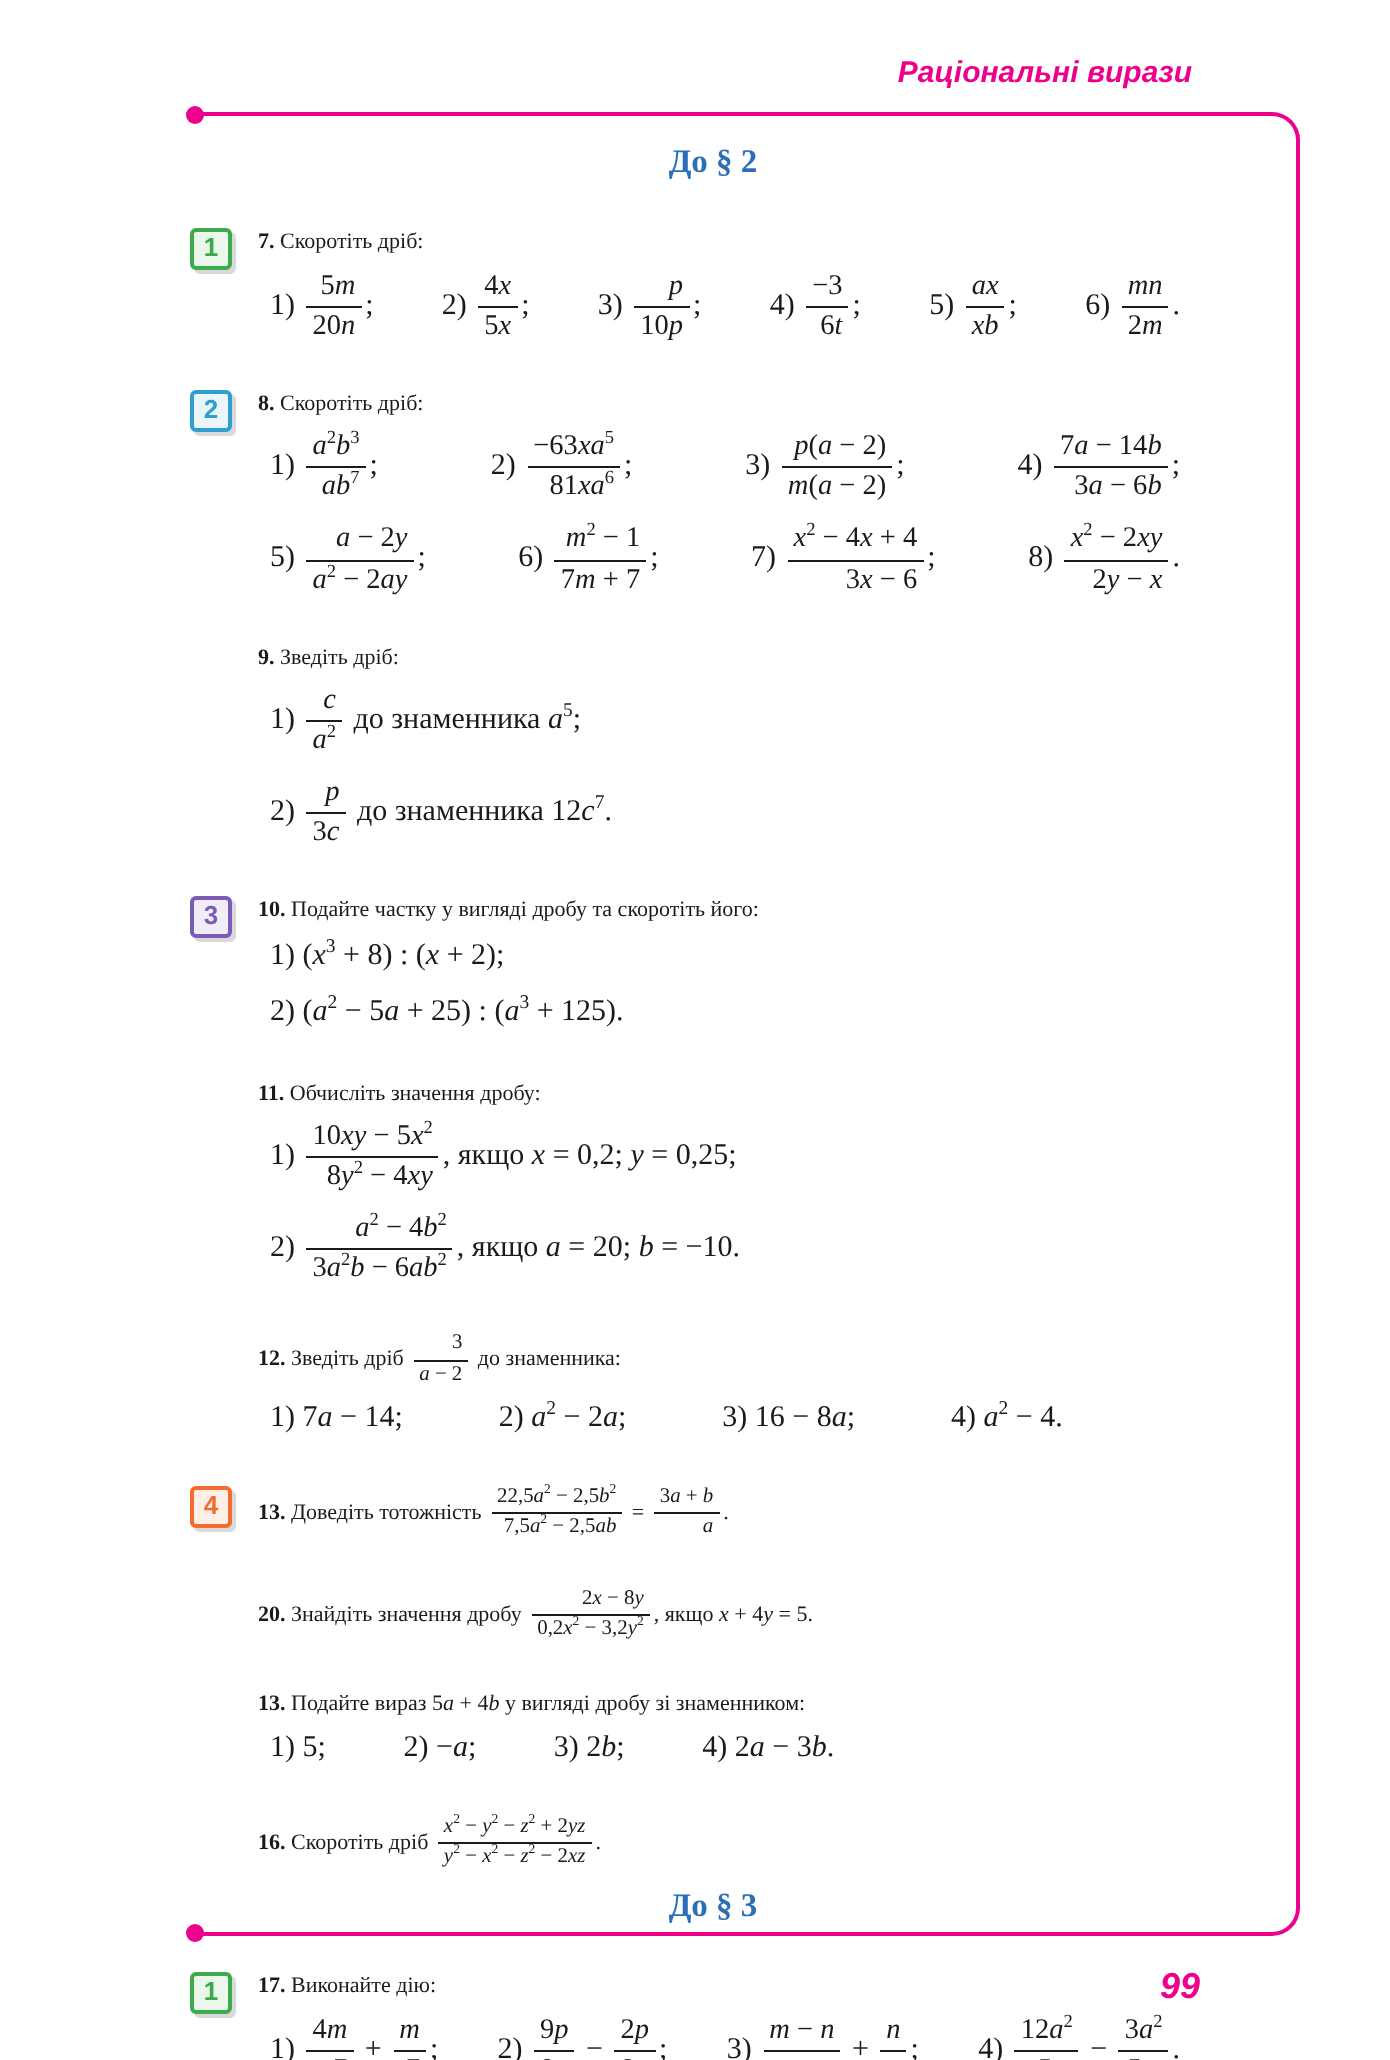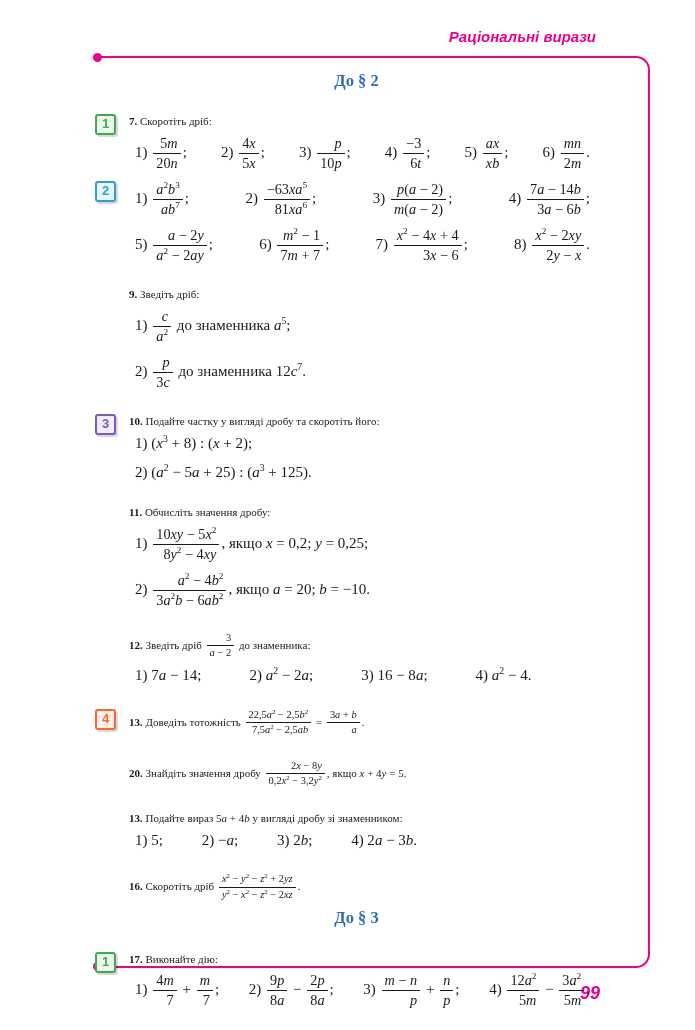--- a/index.html
+++ b/index.html
@@ -88,20 +88,21 @@
           <span class="item">1) <span class="frac"><span class="num">5<i>m</i></span><span class="den">20<i>n</i></span></span>;</span>
           <span class="item">2) <span class="frac"><span class="num">4<i>x</i></span><span class="den">5<i>x</i></span></span>;</span>
           <span class="item">3) <span class="frac"><span class="num"><i>p</i></span><span class="den">10<i>p</i></span></span>;</span>
           <span class="item">4) <span class="frac"><span class="num">−3</span><span class="den">6<i>t</i></span></span>;</span>
           <span class="item">5) <span class="frac"><span class="num"><i>ax</i></span><span class="den"><i>xb</i></span></span>;</span>
           <span class="item">6) <span class="frac"><span class="num"><i>mn</i></span><span class="den">2<i>m</i></span></span>.</span>
         </div>
       </div>
       <div class="problem">
         <span class="badge" style="color: rgb(47, 159, 208); border-color: rgb(47, 159, 208); background: rgb(233, 245, 251);">2</span>
+        <div class="phead"><b class="pnum">8.</b> Скоротіть дріб:</div>
         <div class="row spread" style="width: 100%;">
           <span class="item">1) <span class="frac"><span class="num"><i>a</i><sup>2</sup><i>b</i><sup>3</sup></span><span class="den"><i>ab</i><sup>7</sup></span></span>;</span>
           <span class="item">2) <span class="frac"><span class="num">−63<i>xa</i><sup>5</sup></span><span class="den">81<i>xa</i><sup>6</sup></span></span>;</span>
           <span class="item">3) <span class="frac"><span class="num"><i>p</i>(<i>a</i> − 2)</span><span class="den"><i>m</i>(<i>a</i> − 2)</span></span>;</span>
           <span class="item">4) <span class="frac"><span class="num">7<i>a</i> − 14<i>b</i></span><span class="den">3<i>a</i> − 6<i>b</i></span></span>;</span>
         </div>
         <div class="row spread" style="width: 100%;">
           <span class="item">5) <span class="frac"><span class="num"><i>a</i> − 2<i>y</i></span><span class="den"><i>a</i><sup>2</sup> − 2<i>ay</i></span></span>;</span>
           <span class="item">6) <span class="frac"><span class="num"><i>m</i><sup>2</sup> − 1</span><span class="den">7<i>m</i> + 7</span></span>;</span>
           <span class="item">7) <span class="frac"><span class="num"><i>x</i><sup>2</sup> − 4<i>x</i> + 4</span><span class="den">3<i>x</i> − 6</span></span>;</span>

